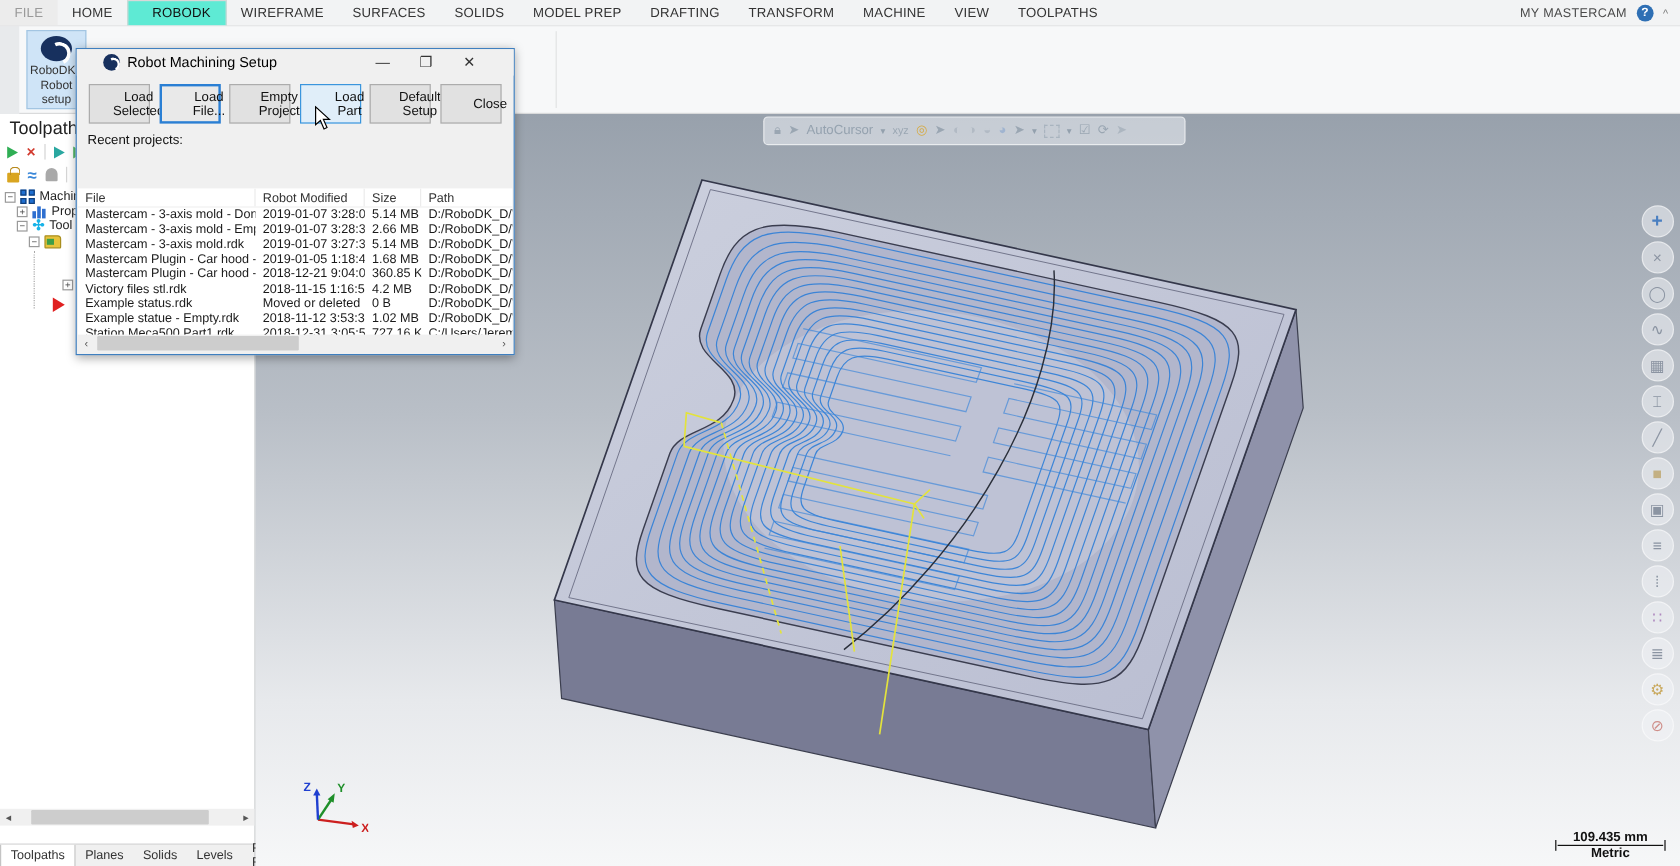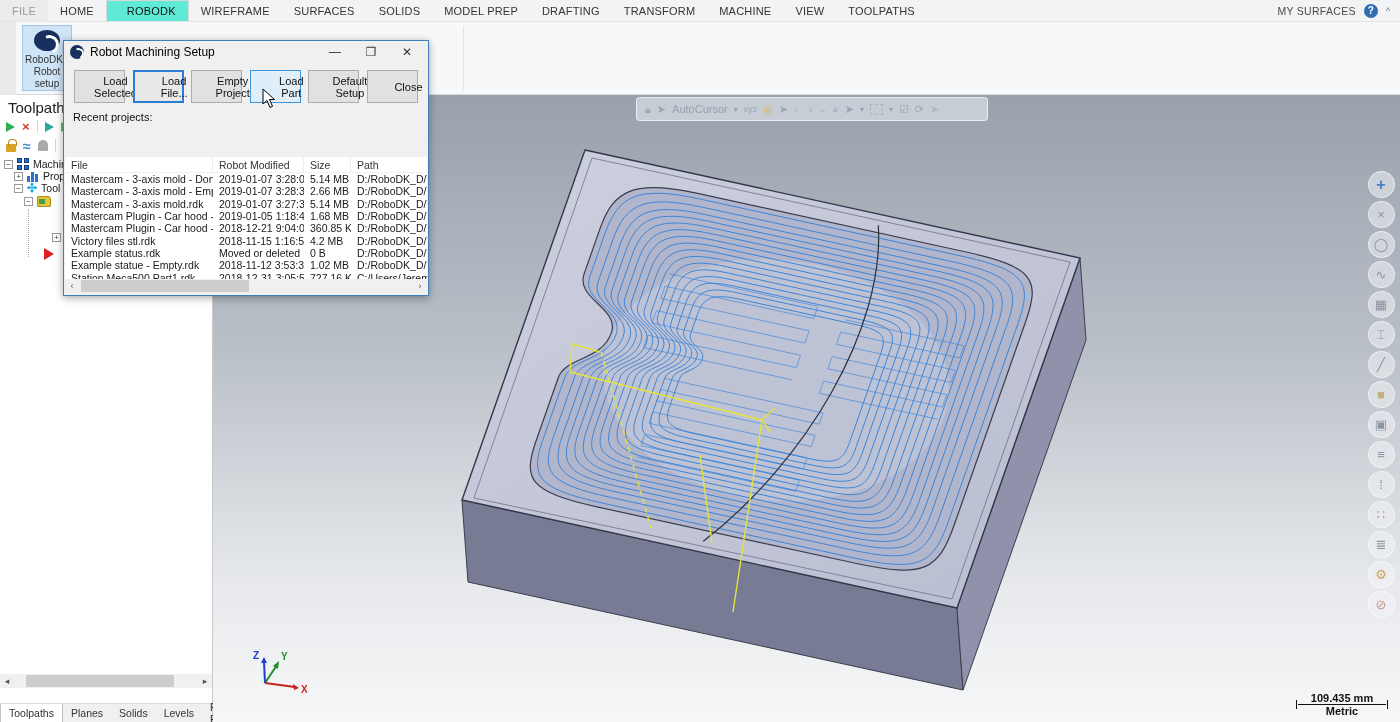--- a/index.html
+++ b/index.html
@@ -86,21 +86,21 @@
   .scale-widget { position:absolute; right:12px; bottom:5px; width:92px; text-align:center; font-size:11px; font-weight:bold; color:#111; }
   .scale-line { position:relative; height:1px; background:#111; margin:0 2px; }
   .scale-line::before, .scale-line::after { content:""; position:absolute; top:-4px; width:1px; height:9px; background:#111; }
   .scale-line::before { left:-2px; } .scale-line::after { right:-2px; }
 
   
   .gnomon { position:absolute; left:38px; bottom:25px; }
 
   
   .dialog { position:absolute; left:63px; top:40px; width:366px; height:256px; background:#f0f0f0; border:1px solid #3f7fbf; box-shadow:0 2px 8px rgba(0,0,0,.35); z-index:50; }
-  .dlg-title { height:22px; background:#f0f0f0; display:flex; align-items:center; padding:0 6px; gap:6px; }
+  .dlg-title { height:22px; background:#f0f0f0; display:flex; align-items:center; padding:0 22px; gap:6px; }
   .dlg-title .rdk-logo-sm { width:14px; height:14px; border-radius:50%; background:#17305e; position:relative; flex:none; }
   .dlg-title .rdk-logo-sm::after { content:""; position:absolute; left:3px; top:2.5px; width:7px; height:7px; border:2px solid #fff; border-left-color:transparent; border-bottom-color:transparent; border-radius:50%; transform:rotate(20deg); }
   .dlg-title-text { font-size:12px; color:#000; flex:1; }
   .dlg-winbtn { width:30px; text-align:center; font-size:12px; color:#333; }
   .dlg-buttons { display:flex; justify-content:space-between; padding:7px 10px 5px 10px; }
   .dlg-btn { width:51px; height:33px; background:#e1e1e1; border:1px solid #acacac; font-size:11px; line-height:12px; color:#111; display:flex; align-items:center; justify-content:center; text-align:center; font-family:"Liberation Sans",sans-serif;padding-left:32px; }
   .dlg-btn.focused { border:2px solid #2a7fd4; background:#e9e9e9; }
   .dlg-btn.hover { border:1px solid #3a95dd; background:#e0eef9; }
   .dlg-recent { font-size:11px; color:#111; padding:3px 0 2px 9px; }
   .rdk-table { position:absolute; left:1px; top:116px; right:1px; height:122px; background:#fff; font-size:10.5px; overflow:hidden; }
@@ -127,21 +127,21 @@
       <div class="tab">WIREFRAME</div>
       <div class="tab">SURFACES</div>
       <div class="tab">SOLIDS</div>
       <div class="tab">MODEL PREP</div>
       <div class="tab">DRAFTING</div>
       <div class="tab">TRANSFORM</div>
       <div class="tab">MACHINE</div>
       <div class="tab">VIEW</div>
       <div class="tab">TOOLPATHS</div>
       <div class="tabbar-right">
-      <span class="mymc">MY SURFACES</span>
+      <span class="mymc">MY MASTERCAM</span>
       <span class="help-circ">?</span>
       <span class="chev-up">^</span>
     </div>
   </div>
 
   <div class="ribbon">
     <div class="robodk-btn">
       <div class="rdk-logo"></div>
       <div class="rdk-label">
         <div>RoboDK -</div>

